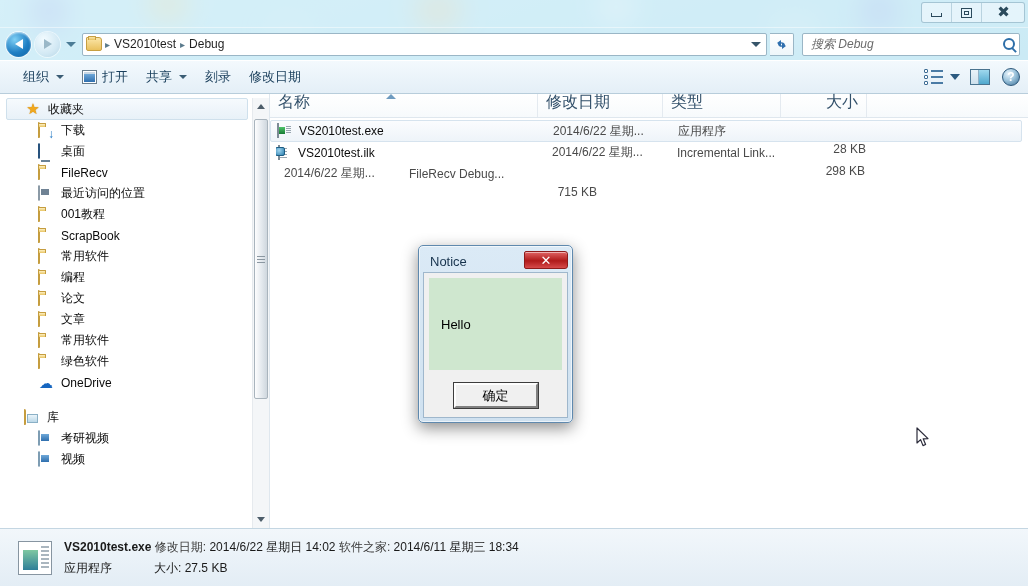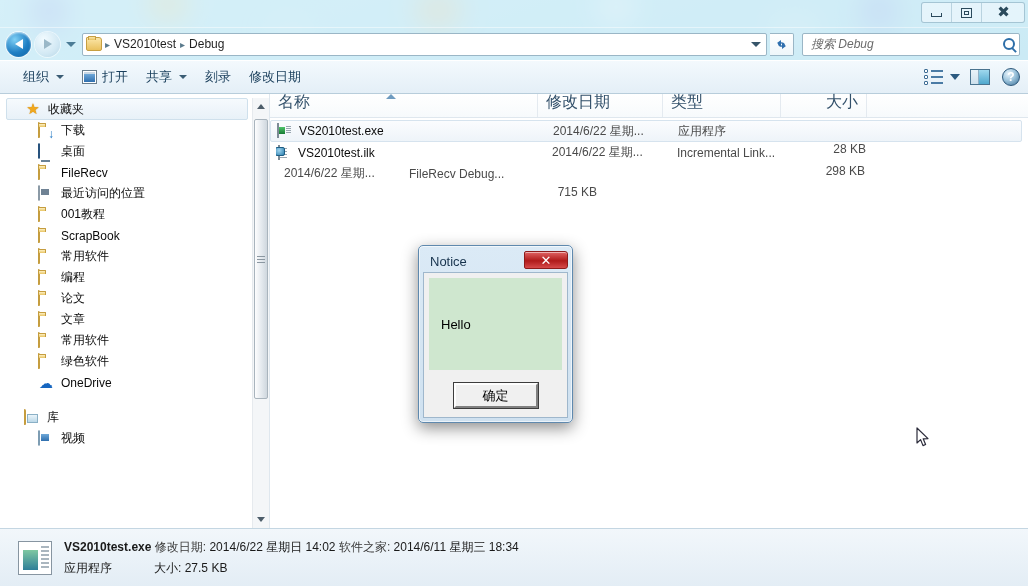--- a/index.html
+++ b/index.html
@@ -567,20 +567,24 @@
         </div>
 
         <div class="np-gap"></div>
 
         <div class="np-item root">
           <span class="ic"><span class="ic-library"></span></span>
           <span>库</span>
         </div>
         <div class="np-item child">
           <span class="ic"><span class="ic-video"></span></span>
+          <span>考研视频</span>
+        </div>
+        <div class="np-item child">
+          <span class="ic"><span class="ic-video"></span></span>
           <span>视频</span>
         </div>
       </div>
 
       <div class="np-scroll">
         <div class="sb-arrow">
           <span class="sb-up"></span>
         </div>
         <div class="sb-track">
           <div class="sb-thumb">

